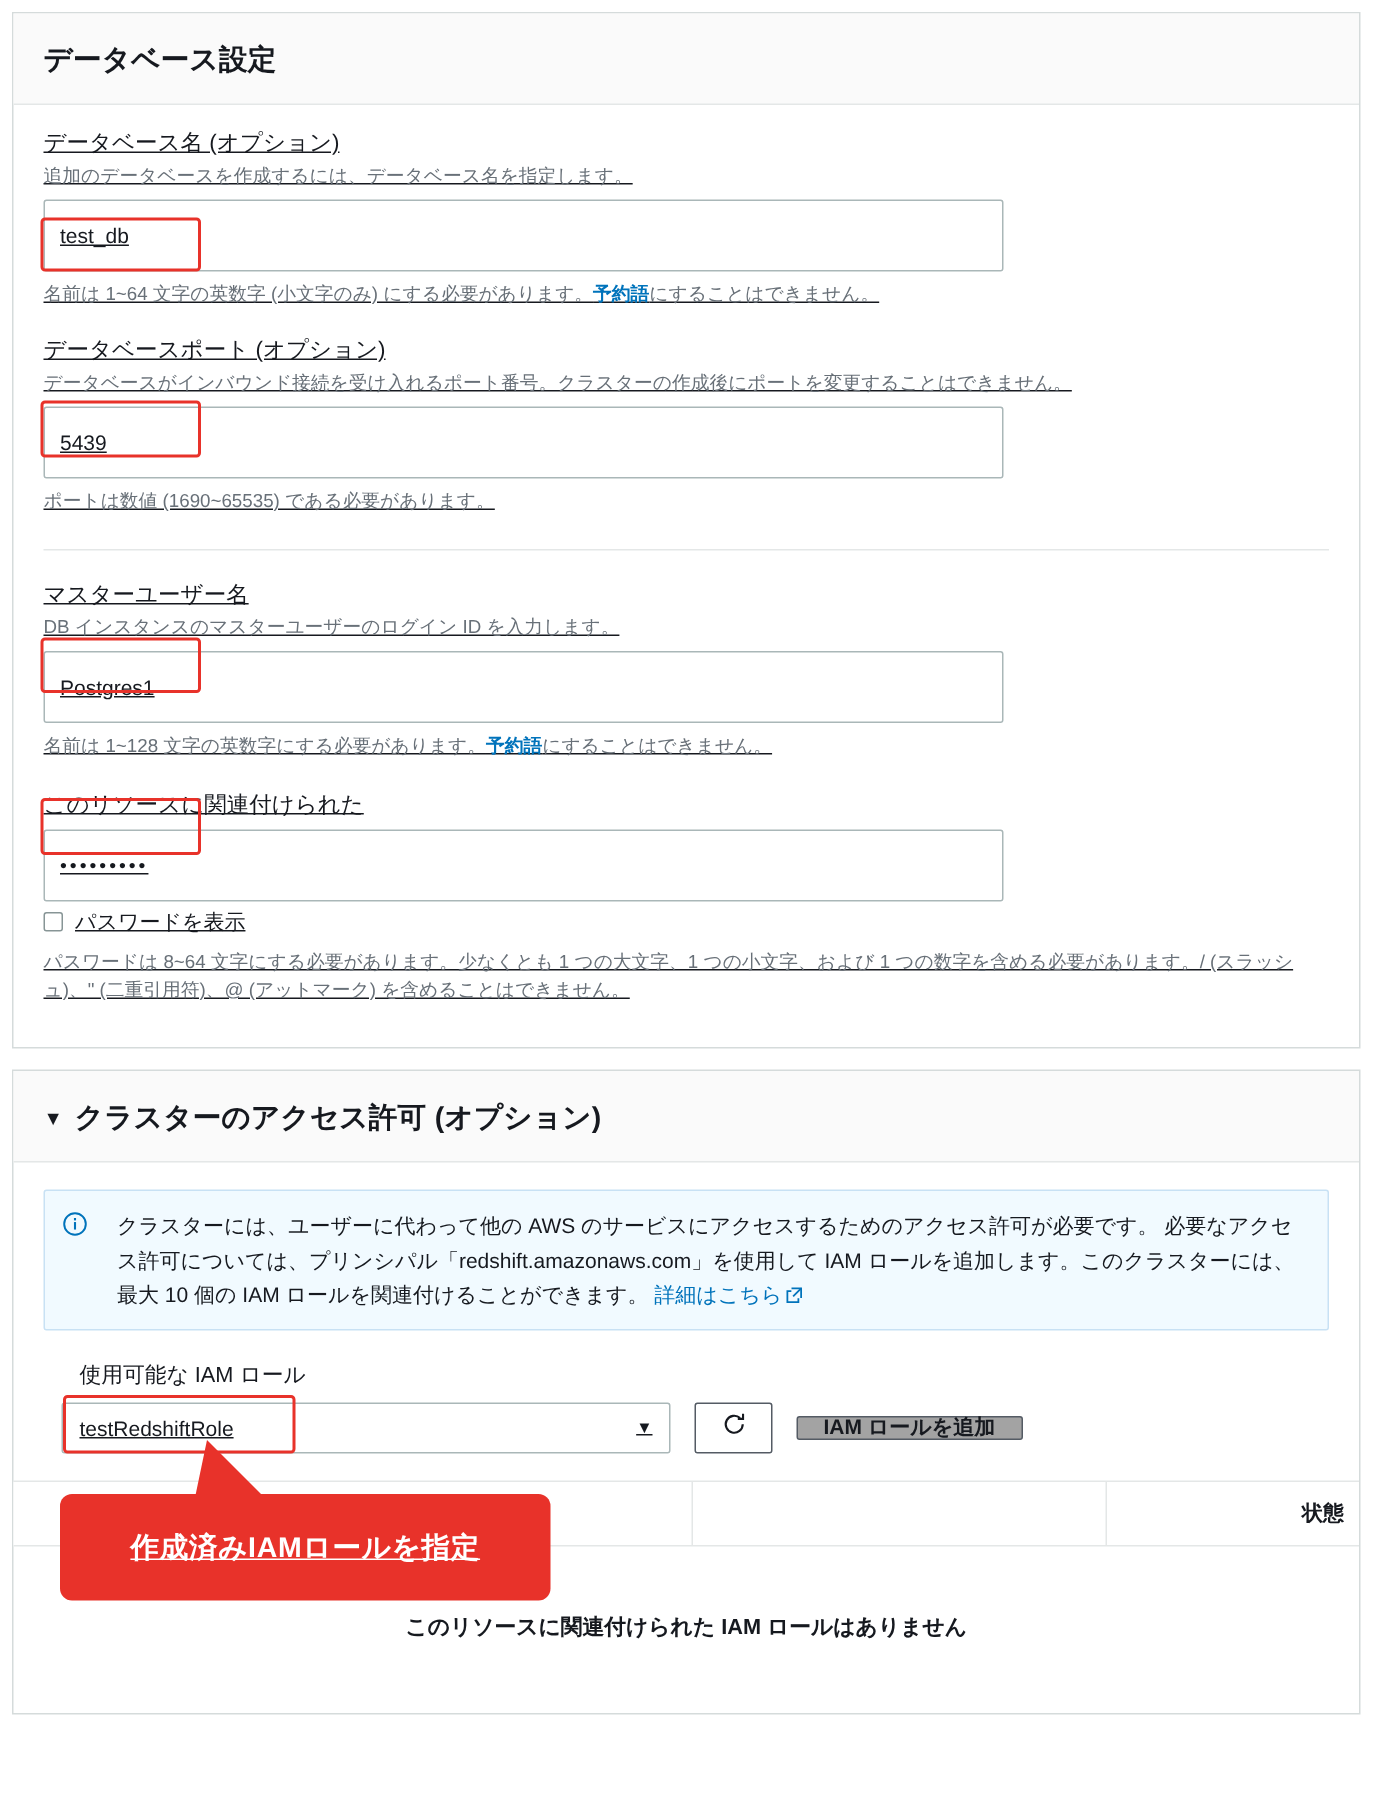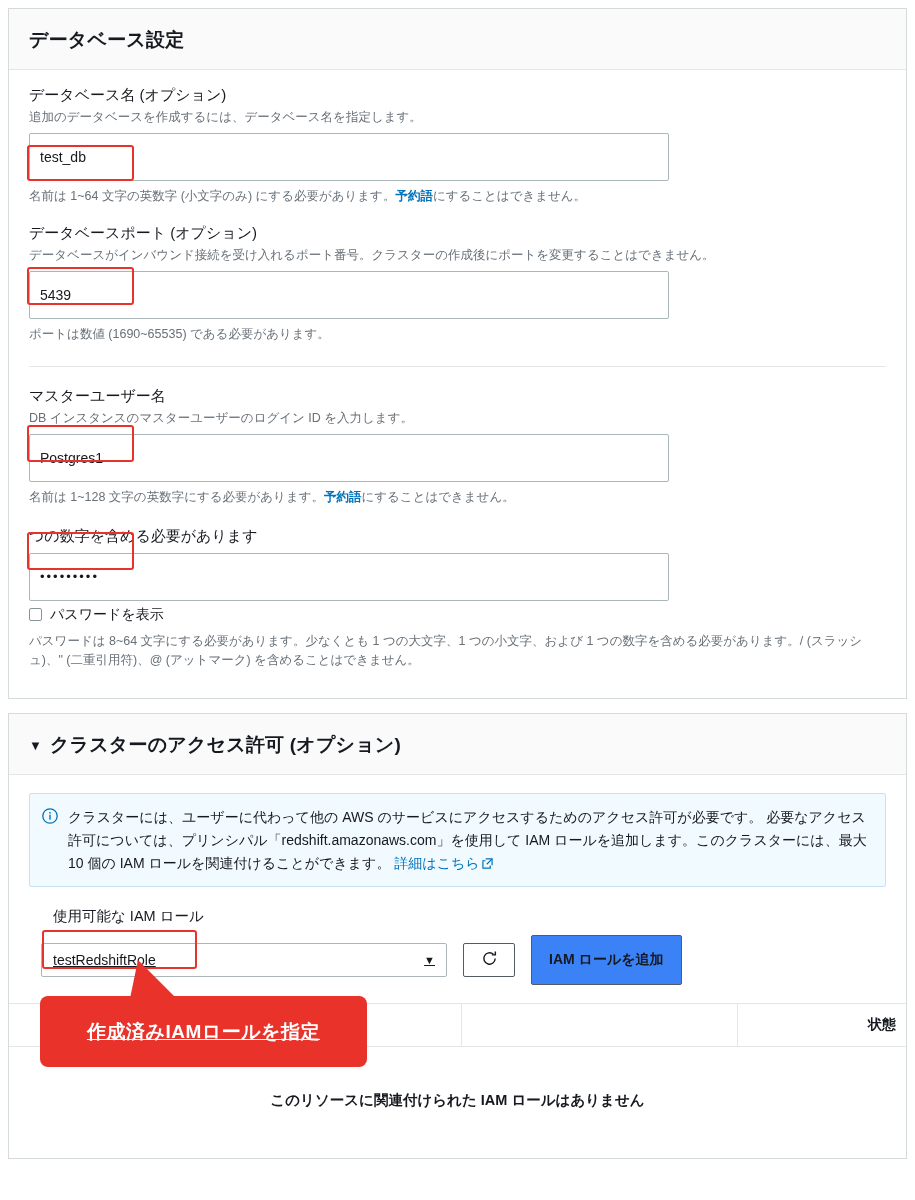--- a/index.html
+++ b/index.html
@@ -38,20 +38,21 @@
     color: #16191f;
     letter-spacing: .2px;
   }
   .panel-body {
     padding: 16px 20px 18px 20px;
   }
 
   
   .field {
     margin-bottom: 10px;
+    text-decoration: underline;
   }
   .field-label {
     font-size: 15px;
     color: #16191f;
     margin-bottom: 3px;
   }
   .field-desc {
     font-size: 12.5px;
     color: #687078;
     line-height: 1.45;
@@ -143,21 +144,21 @@
     color: #16191f;
     line-height: 1;
   }
   .alert {
     margin: 18px 20px 0 20px;
     border: 1px solid #c8e1f4;
     background: #f1faff;
     border-radius: 2px;
     padding: 12px 16px 12px 12px;
     display: flex;
-    gap: 10px;
+    gap: 20px;
   }
   .alert-icon {
     flex: 0 0 auto;
     width: 16px;
     height: 16px;
     margin-top: 2px;
   }
   .alert-text {
     font-size: 14px;
     color: #16191f;
@@ -214,25 +215,25 @@
     height: 34px;
     border: 1px solid #545b64;
     border-radius: 2px;
     background: #fff;
     display: flex;
     align-items: center;
     justify-content: center;
   }
   .btn {
     box-sizing: border-box;
-    height: 50px;
+    height: 16px;
     padding: 0 17px;
     border: 1px solid #545b64;
     border-radius: 2px;
-    background: #3b82f6;
+    background: #a3a3a3;
     display: flex;
     align-items: center;
     font-size: 14px;
     font-weight: bold;
     color: #16191f;
   }
 
   
   .table {
     margin-top: 18px;
@@ -329,21 +330,21 @@
       <div class="field">
         <div class="field-label">マスターユーザー名</div>
         <div class="field-desc">DB インスタンスのマスターユーザーのログイン ID を入力します。</div>
         <div class="input">Postgres1</div>
         <div class="field-hint">
           <span>名前は 1~128 文字の英数字にする必要があります。</span><span class="link">予約語</span><span>にすることはできません。</span>
         </div>
       </div>
 
       <div class="field" style="margin-top:20px;">
-        <div class="field-label">つの数字を含める必要があります</div>
+        <div class="field-label">このリソースに関連付けられた</div>
         <div class="input pw" style="margin-top:7px;">•••••••••</div>
         <div class="checkbox-row">
           <span class="checkbox"></span>
           <span class="checkbox-label">パスワードを表示</span>
         </div>
         <div class="pw-note">パスワードは 8~64 文字にする必要があります。少なくとも 1 つの大文字、1 つの小文字、および 1 つの数字を含める必要があります。/ (スラッシュ)、" (二重引用符)、@ (アットマーク) を含めることはできません。</div>
       </div>
 
     </div>
   </div>

